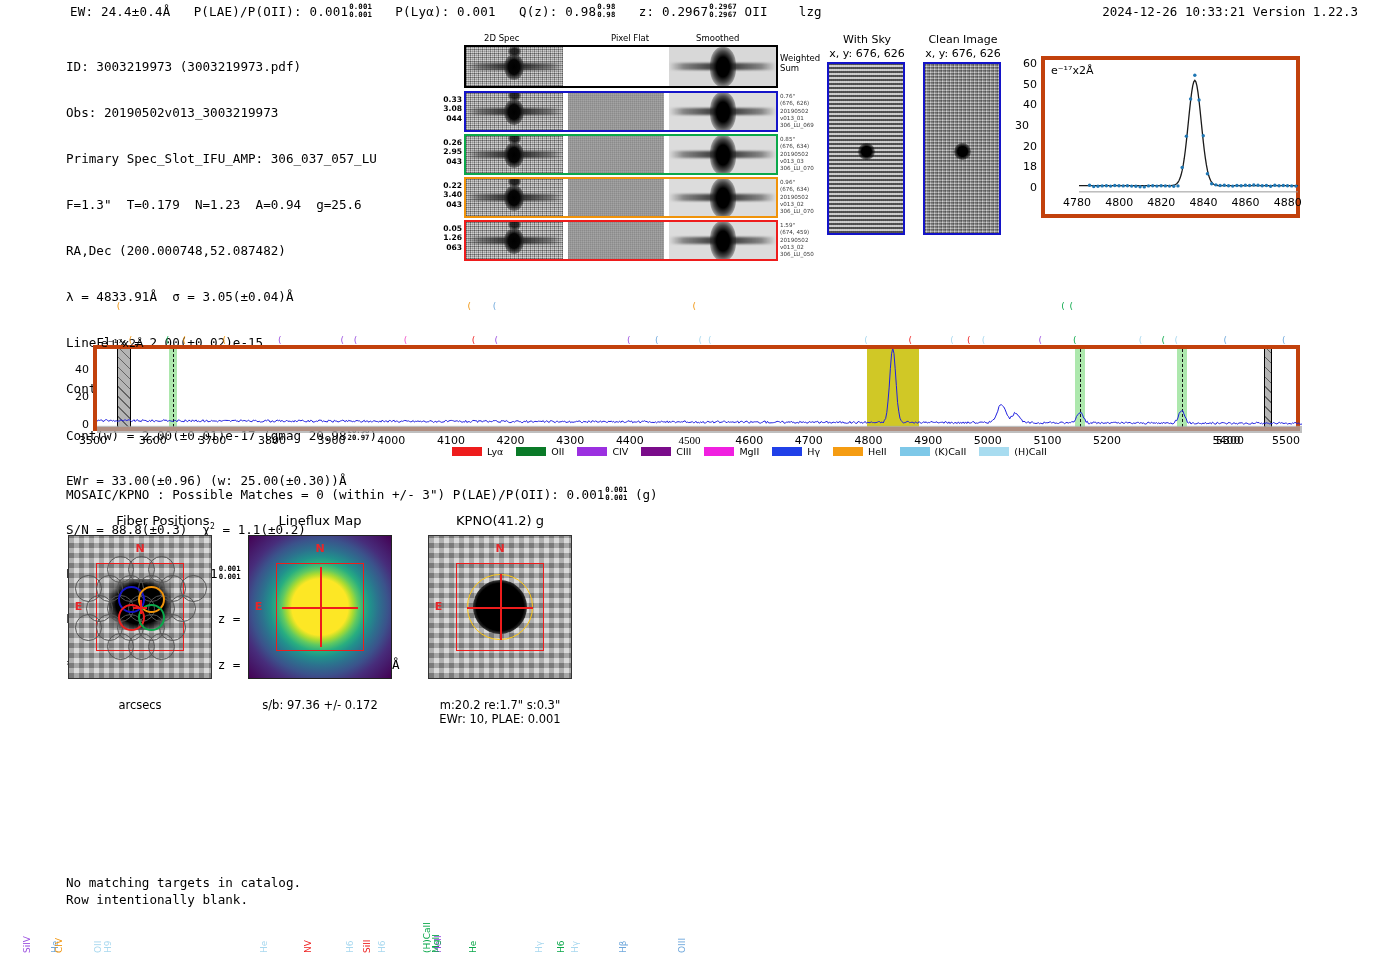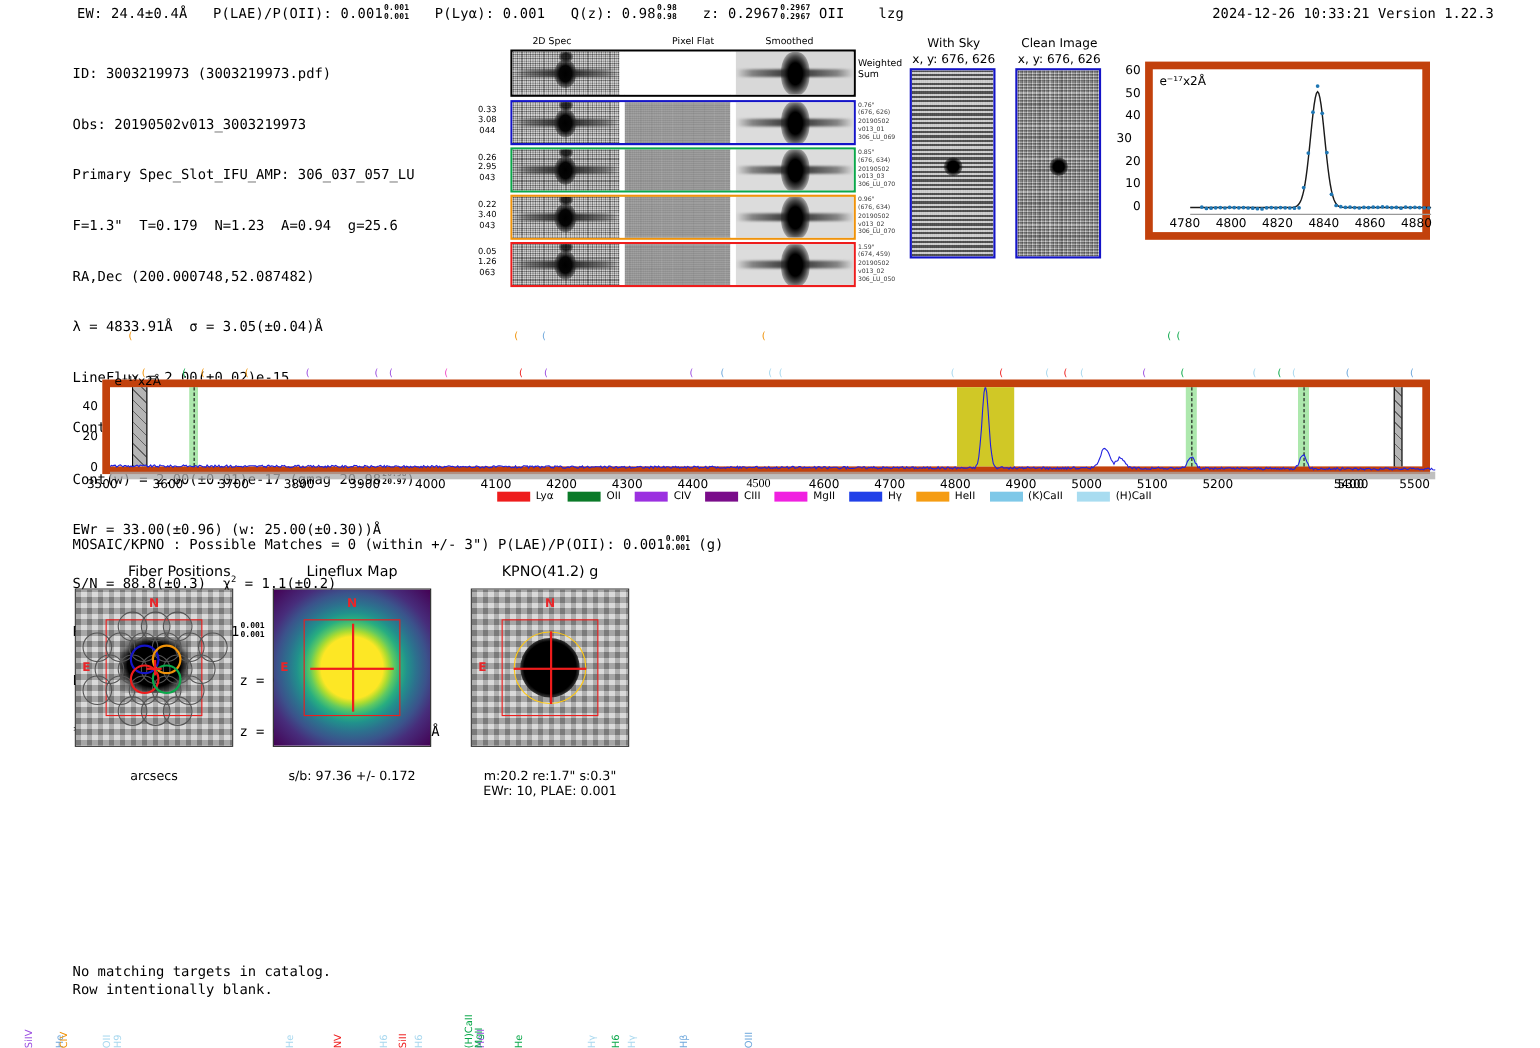--- a/index.html
+++ b/index.html
@@ -69,22 +69,22 @@
     position: absolute; left: 0; right: 0; top: 50%; height: 7px; margin-top: -3.5px;
     background: linear-gradient(90deg, rgba(70,70,70,0) 0%, rgba(60,60,60,.55) 14%, rgba(30,30,30,.75) 35%, rgba(10,10,10,.85) 50%, rgba(30,30,30,.75) 65%, rgba(60,60,60,.55) 86%, rgba(70,70,70,0) 100%);
     filter: blur(1.2px);
   }
   .smoothblob {
     position:absolute; left:50%; top:50%; width:26px; height:40px; margin-left:-13px; margin-top:-20px;
     background: radial-gradient(ellipse at center, #000 0%, #000 35%, rgba(35,35,35,.8) 55%, rgba(150,150,150,0) 85%);
     border-radius: 45%;
   }
   .leftnums {
-    position: absolute; left: 0px; width: 38px; text-align: center;
-    font-size: 7.6px; line-height: 9.4px; font-family:"DejaVu Sans",sans-serif; color:#000;
+    position: absolute; left: 0px; width: 38px; text-align: right;
+    font-size: 7.6px; line-height: 9.4px; font-family:"DejaVu Sans",sans-serif; color:#000;font-weight:bold;
   }
   .rightmeta {
     position: absolute; left: 356px; width: 58px;
     font-size: 5.6px; line-height: 7.3px; font-family:"DejaVu Sans",sans-serif; color:#3a3a3a;
   }
 
   
   .cutout-title { position:absolute; font-size:11px; font-family:"DejaVu Sans",sans-serif; text-align:center; }
   .cutout-box { position:absolute; border: 2px solid #1414c8; overflow:hidden; }
   .skytex {
@@ -99,21 +99,21 @@
     background-image: repeating-linear-gradient(0deg, rgba(0,0,0,.26) 0 1px, rgba(255,255,255,.26) 1px 2px, rgba(0,0,0,.10) 2px 3px),
                       repeating-linear-gradient(90deg, rgba(0,0,0,.30) 0 1px, rgba(255,255,255,.30) 1px 2px, rgba(0,0,0,.12) 2px 4px);
   }
   .cutblob {
     position:absolute; left:50%; top:52%; width:17px; height:17px; margin-left:-8.5px; margin-top:-8.5px;
     background: radial-gradient(circle at center, #000 0%, #000 42%, rgba(20,20,20,.6) 62%, rgba(120,120,120,0) 88%);
     border-radius:50%;
   }
 
   
-  .axbox { position:absolute; border:7px solid #c2410c; background:#fff; }
+  .axbox { position:absolute; border:4px solid #c2410c; background:#fff; }
   .tick { position:absolute; font-size:11px; font-family:"DejaVu Sans",sans-serif; color:#000; }
 
   
   #zoomplot { position:absolute; left:1041px; top:56px; width:259px; height:162px; }
   #zoomplot .unitlbl { position:absolute; left:6px; top:4px; font-size:11px; font-family:"DejaVu Sans",sans-serif; }
 
   
   #fullspec { position:absolute; left:93px; top:345px; width:1207px; height:86px; }
   #fullspec .unitlbl { position:absolute; left:4px; top:-12px; font-size:11px; font-family:"DejaVu Sans",sans-serif; }
   .linelabel {
@@ -404,21 +404,21 @@
       </svg>
   </div>
   <div id="zoomticks">
       <div class="tick" style="left: 1060.11px; top: 196px; width: 34px; text-align: center;">4780</div>
       <div class="tick" style="left: 1102.22px; top: 196px; width: 34px; text-align: center;">4800</div>
       <div class="tick" style="left: 1144.34px; top: 196px; width: 34px; text-align: center;">4820</div>
       <div class="tick" style="left: 1186.45px; top: 196px; width: 34px; text-align: center;">4840</div>
       <div class="tick" style="left: 1228.57px; top: 196px; width: 34px; text-align: center;">4860</div>
       <div class="tick" style="left: 1270.68px; top: 196px; width: 34px; text-align: center;">4880</div>
       <div class="tick" style="left: 1015px; top: 180.871px; width: 22px; text-align: right;">0</div>
-      <div class="tick" style="left: 1015px; top: 160.226px; width: 22px; text-align: right;">10</div>
+      <div class="tick" style="left: 1015px; top: 160.226px; width: 22px; text-align: right;">18</div>
       <div class="tick" style="left: 1015px; top: 139.581px; width: 22px; text-align: right;">20</div>
       <div class="tick" style="left: 1015px; top: 118.935px; width: 22px; ">30</div>
       <div class="tick" style="left: 1015px; top: 98.2903px; width: 22px; text-align: right;">40</div>
       <div class="tick" style="left: 1015px; top: 77.6452px; width: 22px; text-align: right;">50</div>
       <div class="tick" style="left: 1015px; top: 57px; width: 22px; text-align: right;">60</div>
     </div>
 
   <div id="linelabels">
       <div class="linelabel" style="position: absolute; left: 123.844px; top: 307px; color: rgb(240, 147, 10); transform: rotate(-90deg); transform-origin: left bottom;">SiIII</div>
       <div class="lbracket" style="position: absolute; left: 116.844px; top: 301px; color: rgb(240, 147, 10);">(</div>

